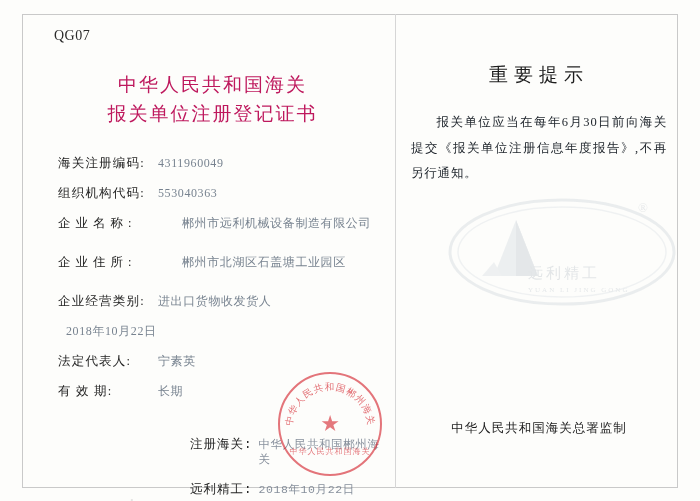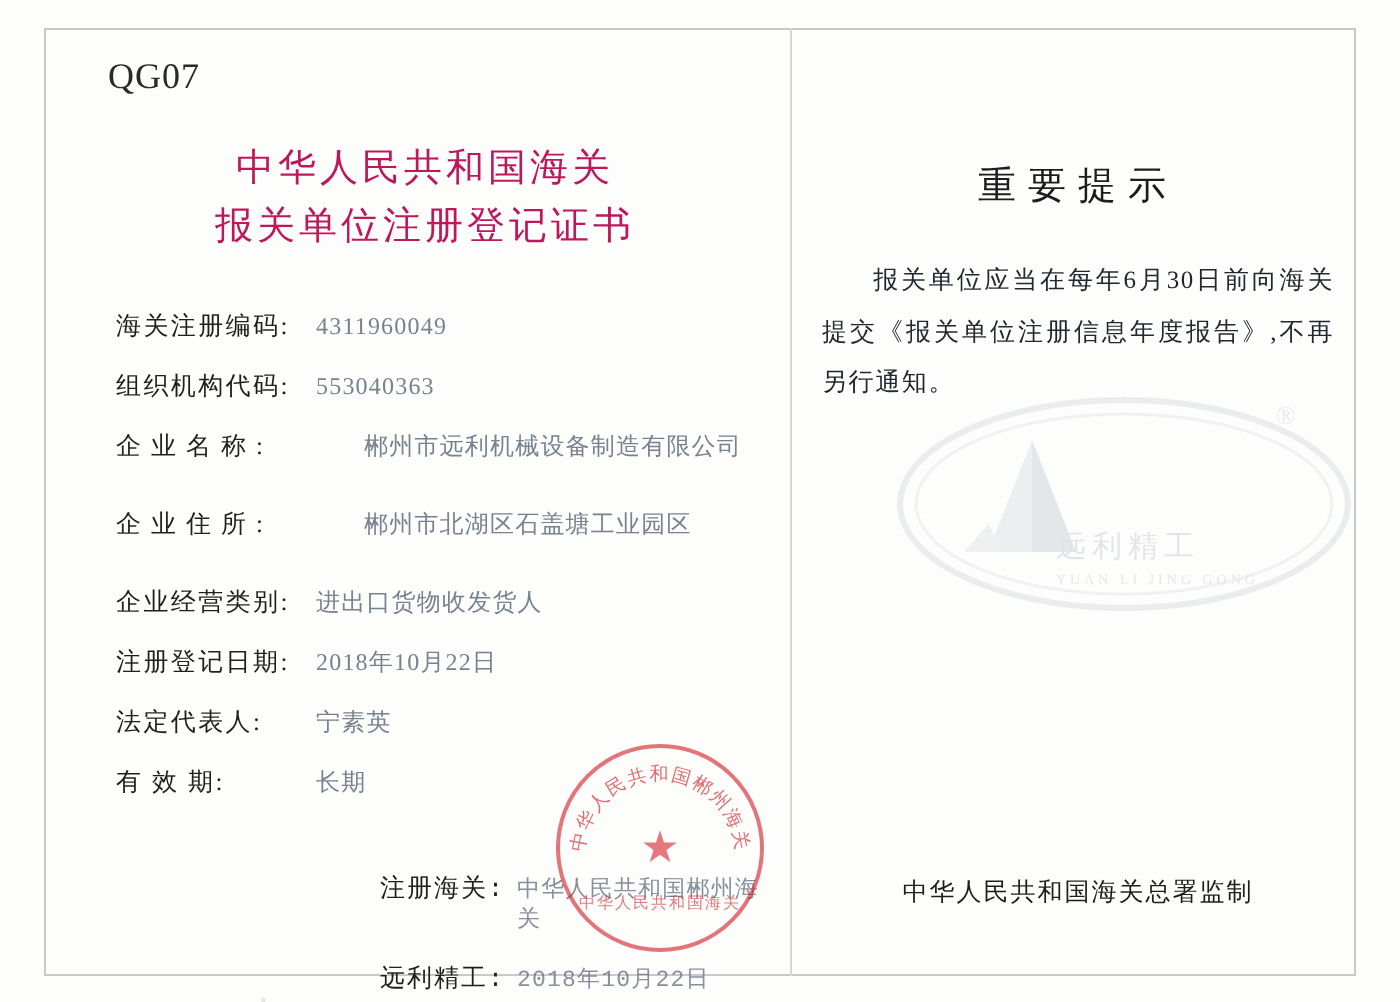--- a/index.html
+++ b/index.html
@@ -41,21 +41,21 @@
     top: 14px;
     width: 1px;
     height: 474px;
     background: #d6d6d6;
   }
 
   .doc-code {
     position: absolute;
     left: 54px;
     top: 28px;
-    font-size: 18px;
+    font-size: 14px;
     font-family: "Liberation Serif", serif;
     letter-spacing: 0.5px;
     color: #2a2a2a;
   }
 
   
   .left-panel {
     position: absolute;
     left: 40px;
     top: 70px;
@@ -133,21 +133,21 @@
     color: #6a7585;
     letter-spacing: 0.6px;
     margin-left: 6px;
     opacity: 0.8;
   }
 
   
   .right-panel {
     position: absolute;
     left: 405px;
-    top: 80px;
+    top: 62px;
     width: 268px;
   }
   .right-title {
     text-align: center;
     font-size: 19px;
     letter-spacing: 6px;
     color: #1d1d1d;
     margin-bottom: 22px;
   }
   .right-body {
@@ -305,21 +305,20 @@
         <span class="field-label spaced">企业住所:</span>
         <span class="field-value center-ish">郴州市北湖区石盖塘工业园区</span>
       </div>
 
       <div class="field-row gap-big">
         <span class="field-label wide">企业经营类别:</span>
         <span class="field-value">进出口货物收发货人</span>
       </div>
 
       <div class="field-row">
-        <span class="field-label wide">注册登记日期:</span>
         <span class="field-value">2018年10月22日</span>
       </div>
 
       <div class="field-row">
         <span class="field-label wide">法定代表人:</span>
         <span class="field-value">宁素英</span>
       </div>
 
       <div class="field-row">
         <span class="field-label wide">有 效 期:</span>

